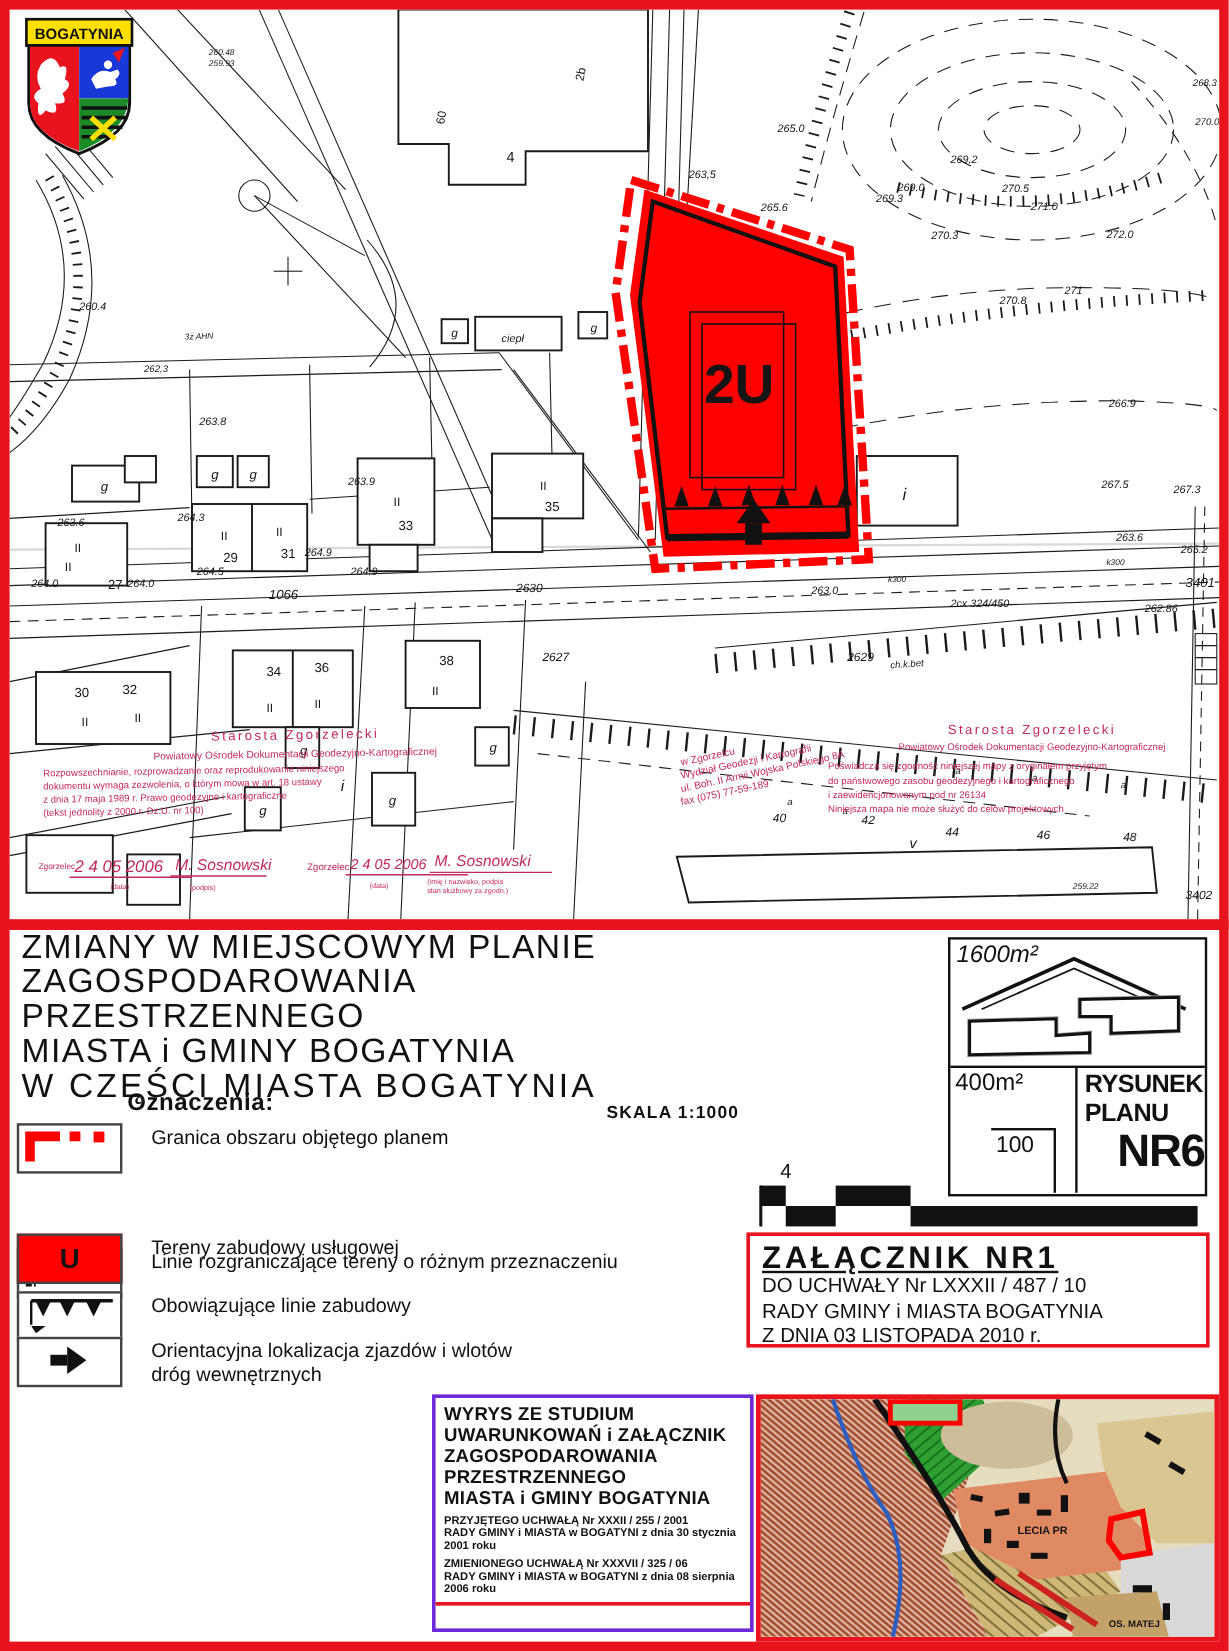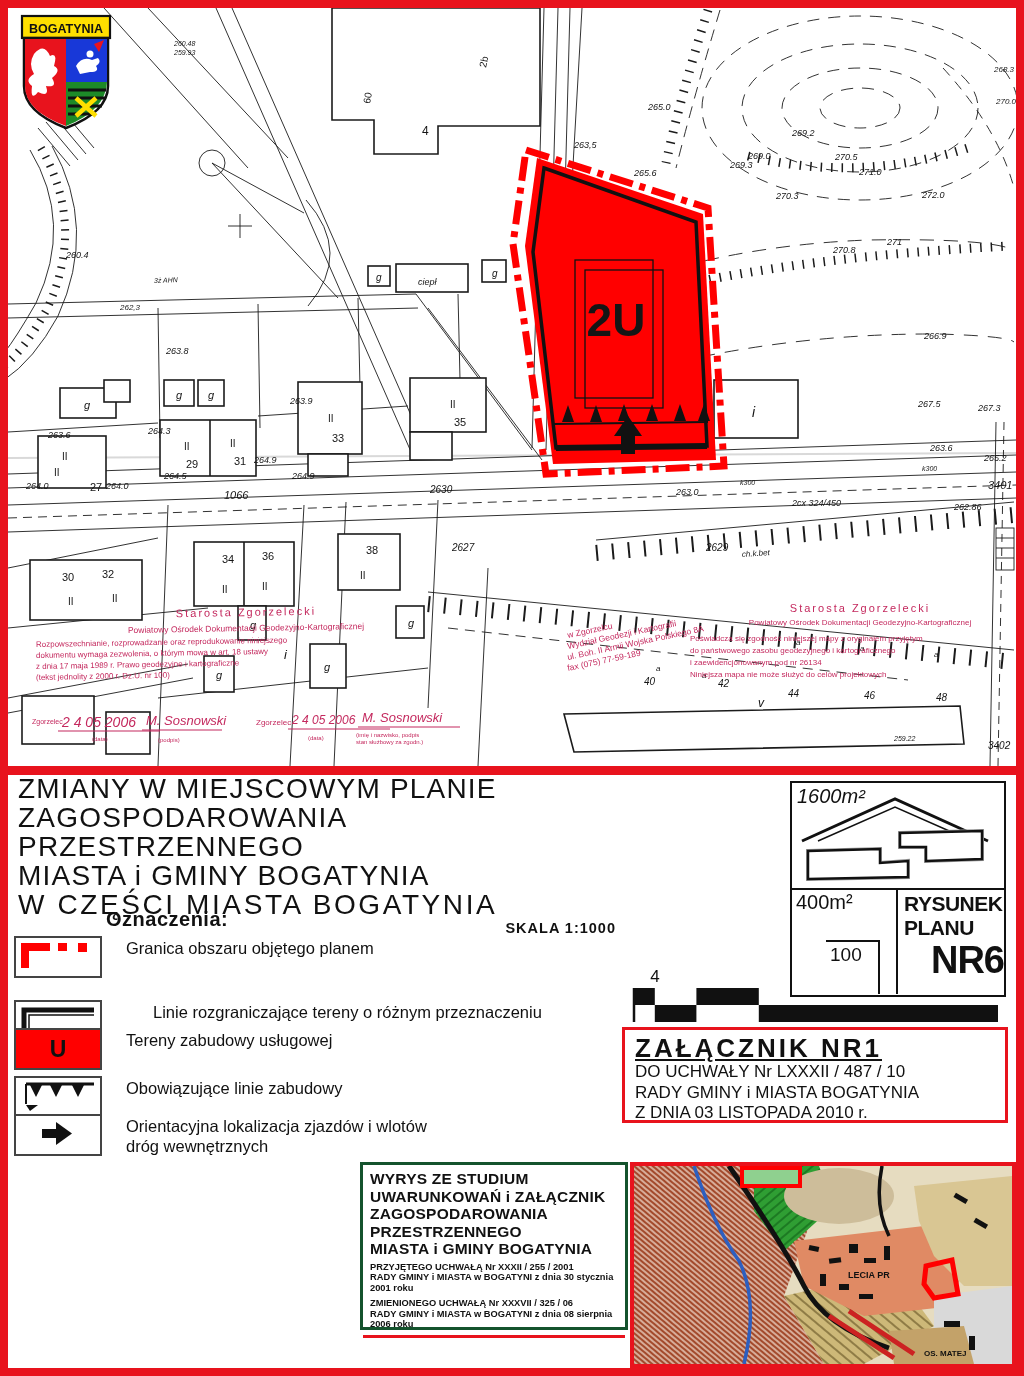--- a/index.html
+++ b/index.html
@@ -33,21 +33,21 @@
   .pf-cap1,.pf-cap2{font-weight:bold;font-size:21px;line-height:24px;letter-spacing:-.5px;}
   .pf-cap3{font-weight:bold;font-size:38px;line-height:40px;letter-spacing:-1px;text-align:right;}
   
   .scalebar{position:absolute;left:622px;top:966px;width:392px;height:94px;}
   
   .zalacznik{position:absolute;left:622px;top:1027px;width:386px;height:96px;border:3px solid #e8131d;
       background:#fff;padding:4px 10px;box-sizing:border-box;}
   .zal-title{font-weight:bold;font-size:26px;letter-spacing:3px;text-decoration:underline;line-height:28px;}
   .zal-line{font-size:17px;line-height:20.5px;}
   
-  .wyrys{position:absolute;left:360px;top:1162px;width:268px;height:168px;border:3px solid #14532d;
+  .wyrys{position:absolute;left:360px;top:1162px;width:268px;height:198px;border:3px solid #6d28d9;
       background:#fff;box-sizing:border-box;padding:5px 6px 0 7px;}
   .wyrys-title{font-weight:bold;font-size:15.5px;line-height:17.5px;letter-spacing:.2px;}
   .wyrys-res{font-weight:bold;font-size:9.3px;line-height:10.8px;margin-top:4px;}
   .wyrys-div{border-top:3px solid #e8131d;margin:5px -6px 0 -7px;}
   
   .inset{position:absolute;left:630px;top:1162px;width:386px;height:206px;border:4px solid #e8131d;
       box-sizing:border-box;background:#e2d5b2;}
 </style>
 </head>
 <body>
@@ -352,21 +352,21 @@
           <path d="M9,30 L9,9 L66,9" fill="none" stroke="#ff0000" stroke-width="8" stroke-dasharray="46 8 9"></path> 
           <rect x="62" y="5" width="9" height="9" fill="#ff0000"></rect>
         </svg>
     </div>
     <div class="legend-label">
       <div>Granica obszaru objętego planem</div>
         <div></div>
     </div>
   </div>
 
-  <div class="legend-item" style="top:1000px;gap:27px;">
+  <div class="legend-item" style="top:1040px;">
     <div class="legend-sym">
       <svg width="80" height="34">
           <path d="M8,30 L8,8 L78,8" fill="none" stroke="#111" stroke-width="5"></path>
           <path d="M13,30 L13,13 L78,13" fill="none" stroke="#111" stroke-width="1.5"></path>
         </svg>
     </div>
     <div class="legend-label">
       <div>Linie rozgraniczające tereny o różnym przeznaczeniu</div>
     </div>
   </div>

